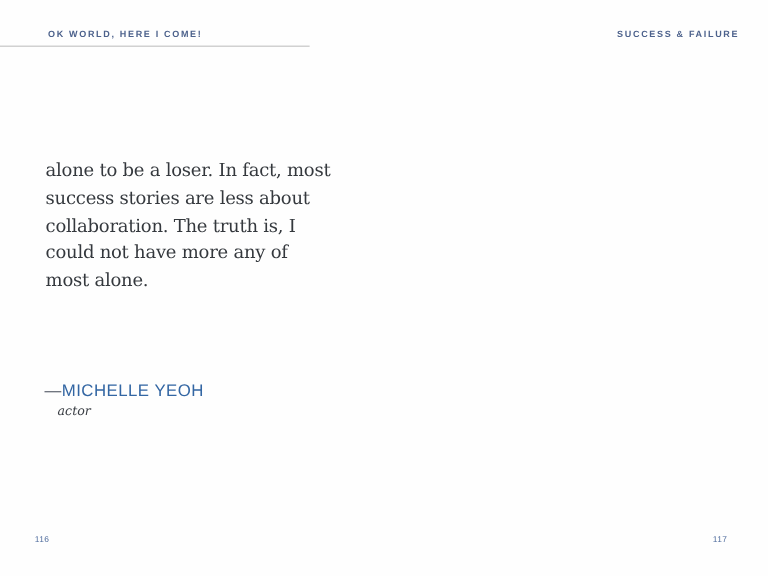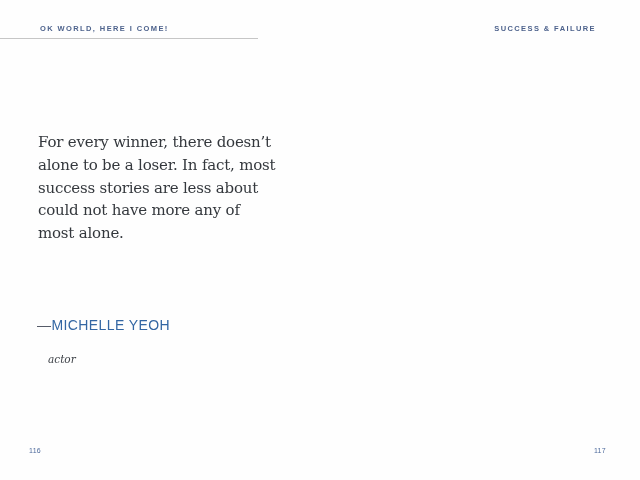--- a/index.html
+++ b/index.html
@@ -11,64 +11,64 @@
   .spread { position:absolute; inset:0; }
   .page { position:absolute; top:0; height:423px; width:320px; }
   .page-left { left:0; }
   .page-right { left:320px; }
 
   .running-head {
     position:absolute; top:24px; font-size:7.5px; font-weight:bold;
     letter-spacing:1.4px; color:#4d628c; white-space:nowrap;
   }
   .running-head.rh-left { left:40px; }
-  .running-head.rh-right { right:44px; }
+  .running-head.rh-right { right:24px; }
 
   .rule { position:absolute; top:38px; height:1px; background:#c6c6c6; }
   .rule-left { left:0; width:258px; }
 
   .quote {
     position:absolute; color:#34383d;
     font-family:"DejaVu Serif", serif;
   }
   .quote-left {
     left:38px; top:131px; width:244px;
     font-size:15px; line-height:22.8px; letter-spacing:-0.2px;
   }
   .qline { white-space:nowrap; }
 
   .attribution { position:absolute; }
   .attribution-left { left:37px; top:317px; }
   .attr-name-line { font-size:14px; letter-spacing:0.4px; color:#3366a3; white-space:nowrap; }
   .attr-dash { color:#565b68; }
   .attr-role {
     font-family:"DejaVu Serif", serif; font-style:italic;
-    font-size:10.5px; color:#3c4046; margin-top:20px; margin-left:11px; white-space:nowrap;
+    font-size:10.5px; color:#3c4046; margin-top:4px; margin-left:11px; white-space:nowrap;
   }
 
   .pagenum {
     position:absolute; top:447px; font-size:7px;
     color:#4d6a9c; letter-spacing:0.3px;
   }
   .pagenum-left { left:29px; }
   .pagenum-right { right:34px; }
 </style>
 </head>
 <body>
 
 <div class="spread">
 
   <section class="page page-left">
     <div class="running-head rh-left">OK WORLD, HERE I COME!</div>
     <div class="rule rule-left"></div>
 
     <div class="quote quote-left">
-      <div class="qline">For every winner, there doesn’t</div>
       <div class="qline">alone to be a loser. In fact, most</div>
       <div class="qline">success stories are less about</div>
+      <div class="qline">collaboration. The truth is, I</div>
       <div class="qline">could not have more any of</div>
       <div class="qline">most alone.</div>
     </div>
 
     <div class="attribution attribution-left">
       <div class="attr-name-line">
         <span class="attr-dash">—</span><span class="attr-name">MICHELLE YEOH</span>
       </div>
       <div class="attr-role">actor</div>
     </div>

